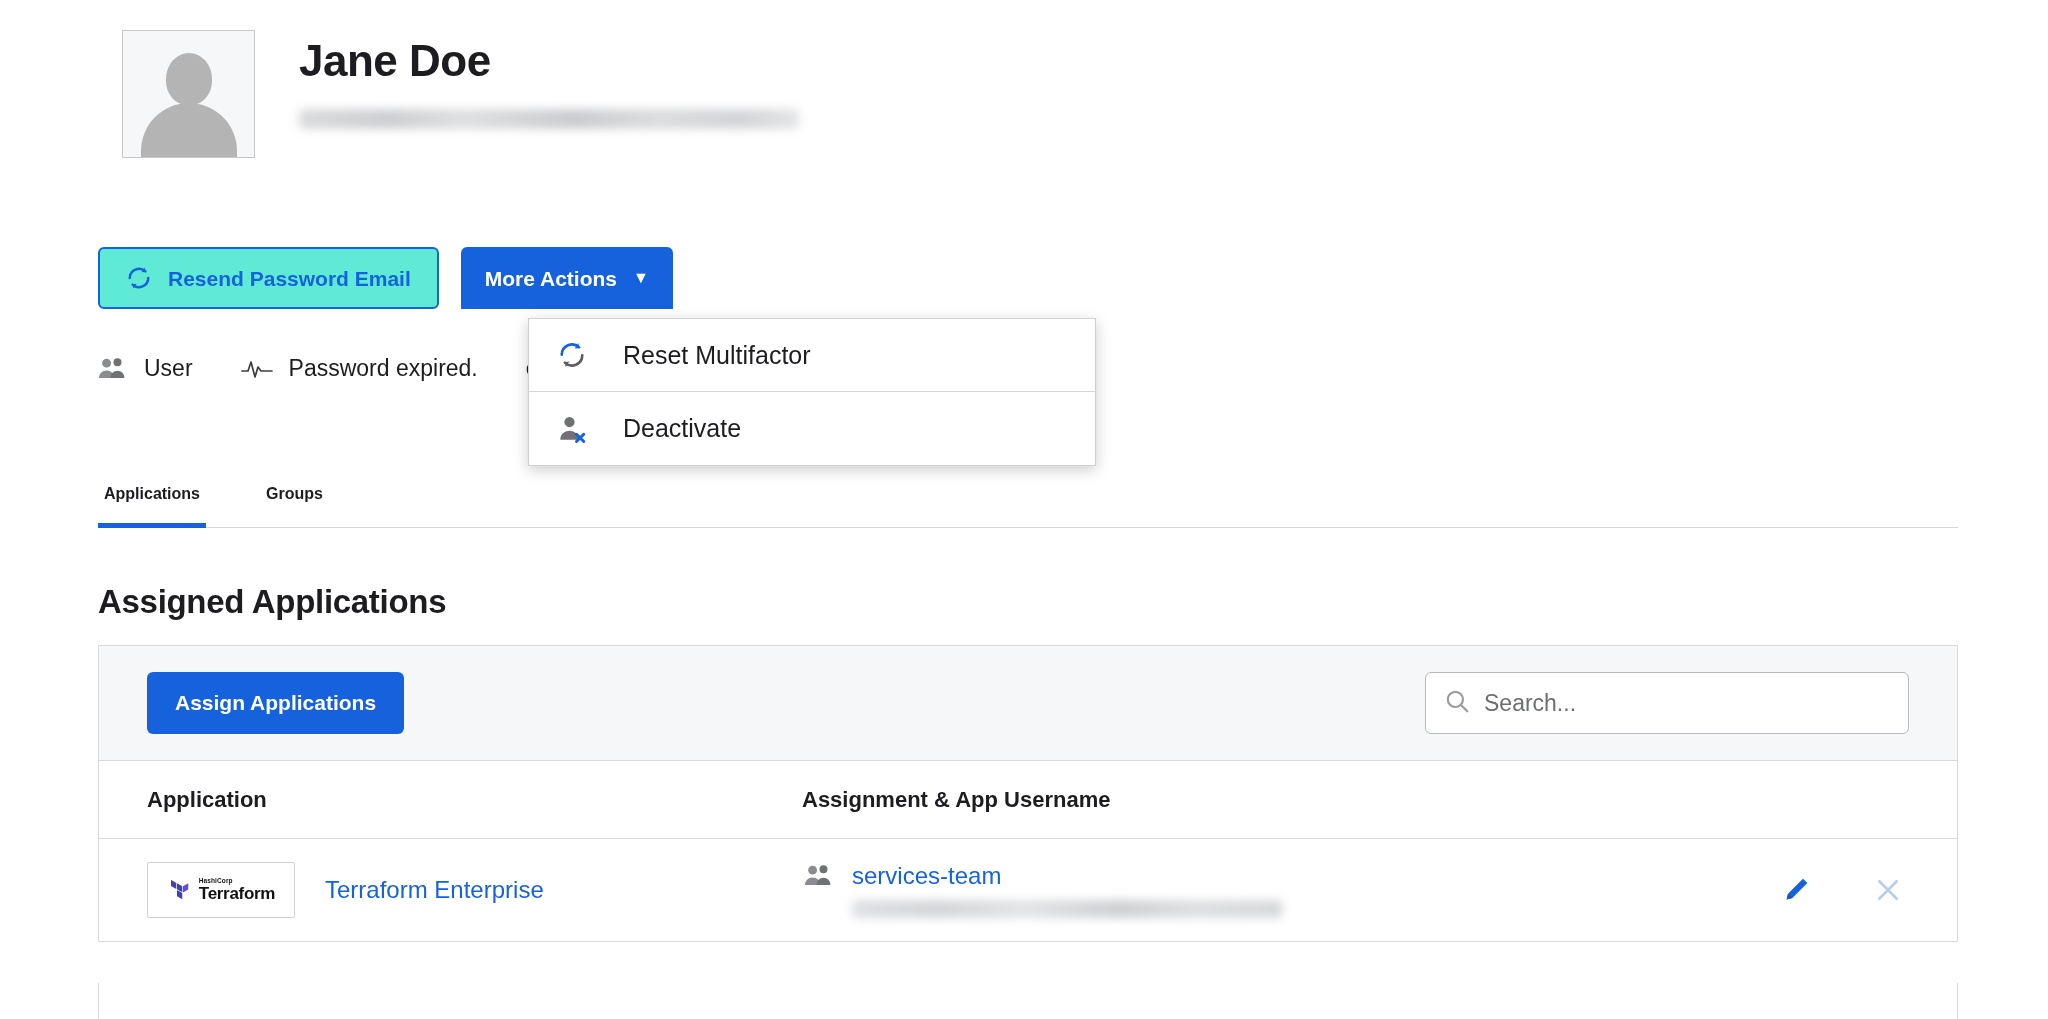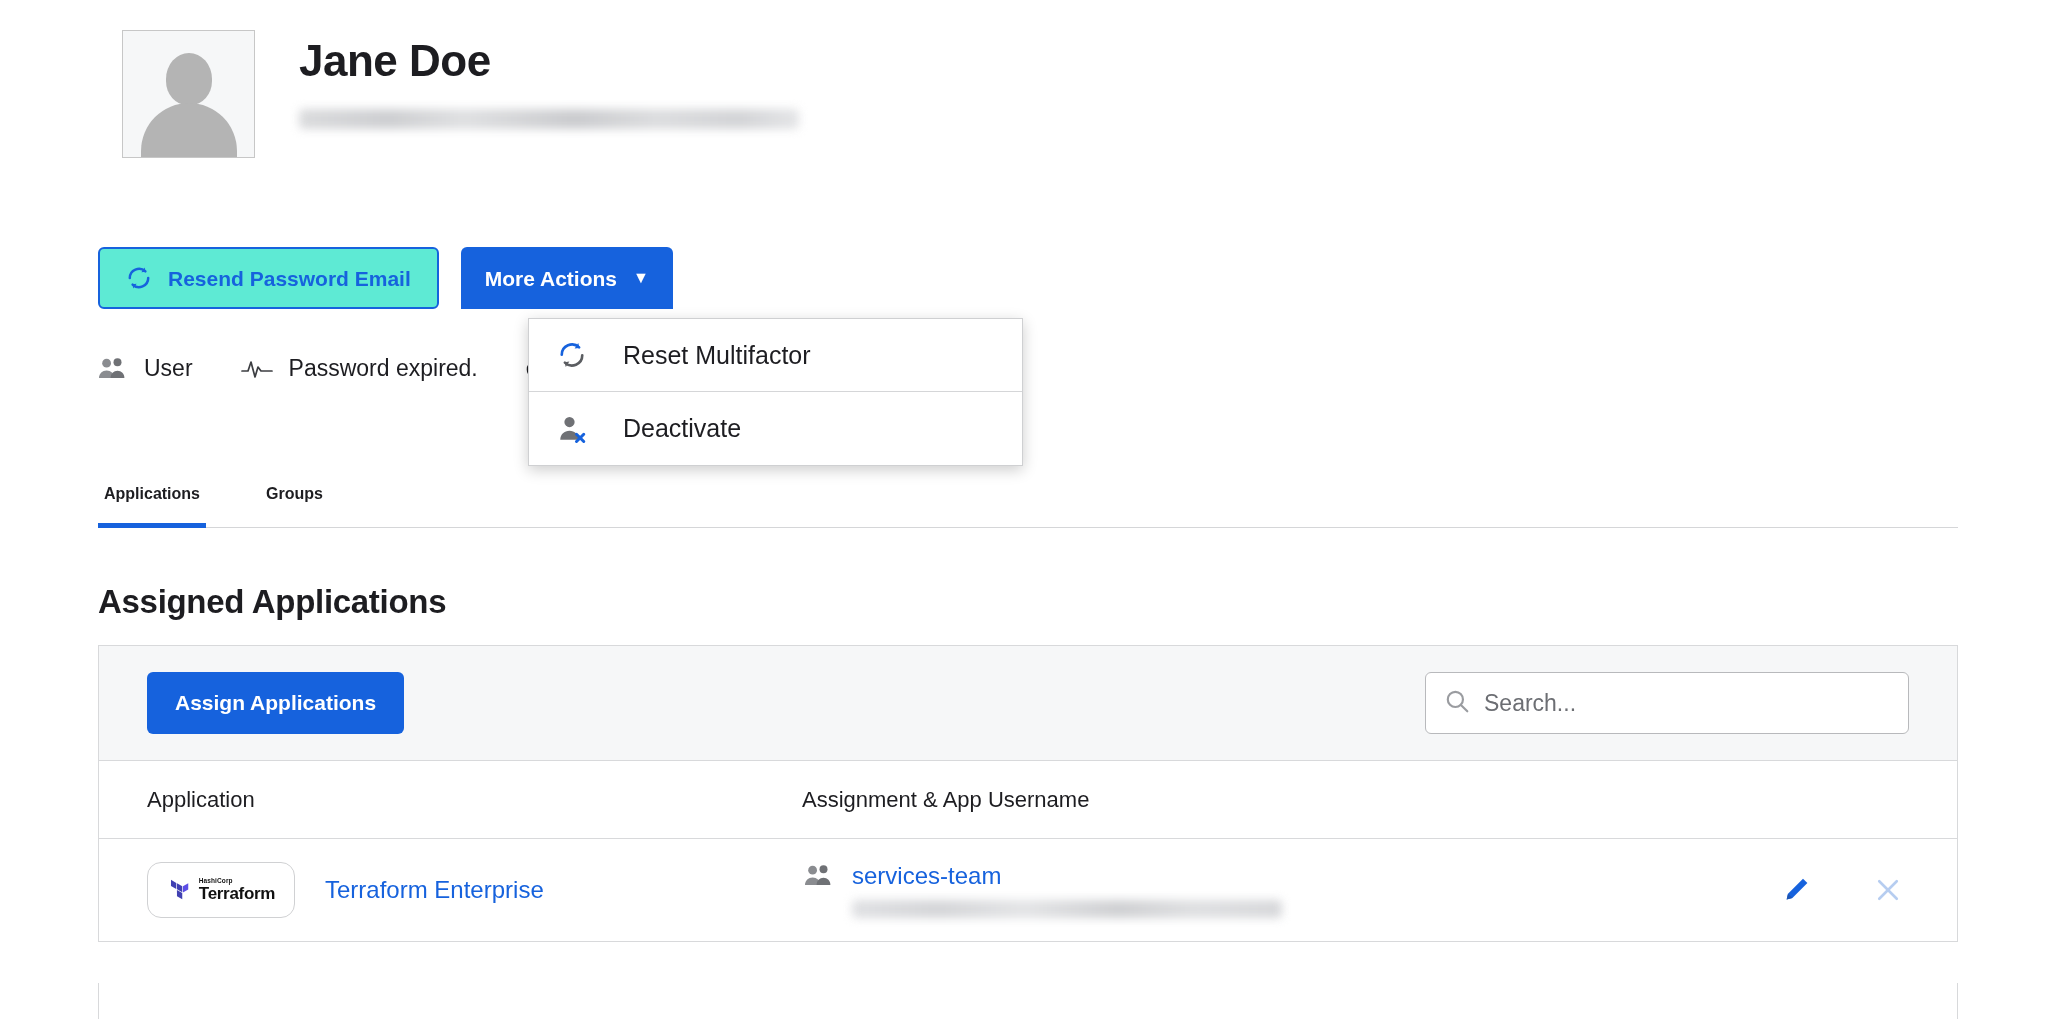--- a/index.html
+++ b/index.html
@@ -60,21 +60,21 @@
     border-radius: 6px 6px 0 0;
   }
   .btn-primary .caret { margin-left: 16px; font-size: 16px; }
   .spacer-btn { width: 22px; }
 
   .refresh-ico { width: 26px; height: 26px; display: block; }
 
   
   .dropdown {
     position: absolute; left: 528px; top: 318px;
-    width: 495px;
+    width: 568px;
     background: #fff;
     border: 1px solid #cfd0d2;
     box-shadow: 0 4px 14px rgba(0,0,0,.20);
     z-index: 50;
   }
   .dd-item {
     height: 73px; display: flex; align-items: center;
     padding-left: 28px; cursor: pointer;
     border-bottom: 1px solid #d5d6d8;
     font-size: 25px; color: #1d1d21;
@@ -131,32 +131,32 @@
   .search-wrap input {
     border: none; outline: none; flex: 1;
     font-size: 23px; font-family: "Liberation Sans", sans-serif;
     color: #1d1d21; margin-left: 14px; background: transparent;
   }
   .search-wrap input::placeholder { color: #6c6e73; }
 
   .thead {
     display: flex; align-items: center; height: 78px;
     border-bottom: 1px solid #d8d9db; padding: 0 48px;
-    font-size: 22px; font-weight: normal;
+    font-size: 22px; font-weight: bold;
   }
   .col-app { width: 655px; }
   .col-assign { flex: 1; }
 
   .trow {
     display: flex; align-items: center; min-height: 103px;
     border-bottom: 1px solid #d8d9db; padding: 0 48px;
   }
   .app-cell { width: 655px; display: flex; align-items: center; }
   .app-logo {
-    width: 148px; height: 56px; border: 1px solid #d0d1d3; border-radius: 14px;
+    width: 148px; height: 56px; border: 1px solid #d0d1d3; border-radius: 2px;
     background: #fff; display: flex; align-items: center; justify-content: center;
     flex: none; margin-right: 30px;
   }
   .tf-mark { display: flex; align-items: center; }
   .tf-text { margin-left: 6px; text-align: left; line-height: 1; }
   .tf-corp { font-size: 6.5px; font-weight: bold; color: #111; letter-spacing: .1px; display: block; }
   .tf-name { font-size: 17px; font-weight: bold; color: #111; letter-spacing: -0.3px; display: block; }
   .app-name { font-size: 24px; color: #1662dd; cursor: pointer; }
 
   .assign-cell { flex: 1; }

